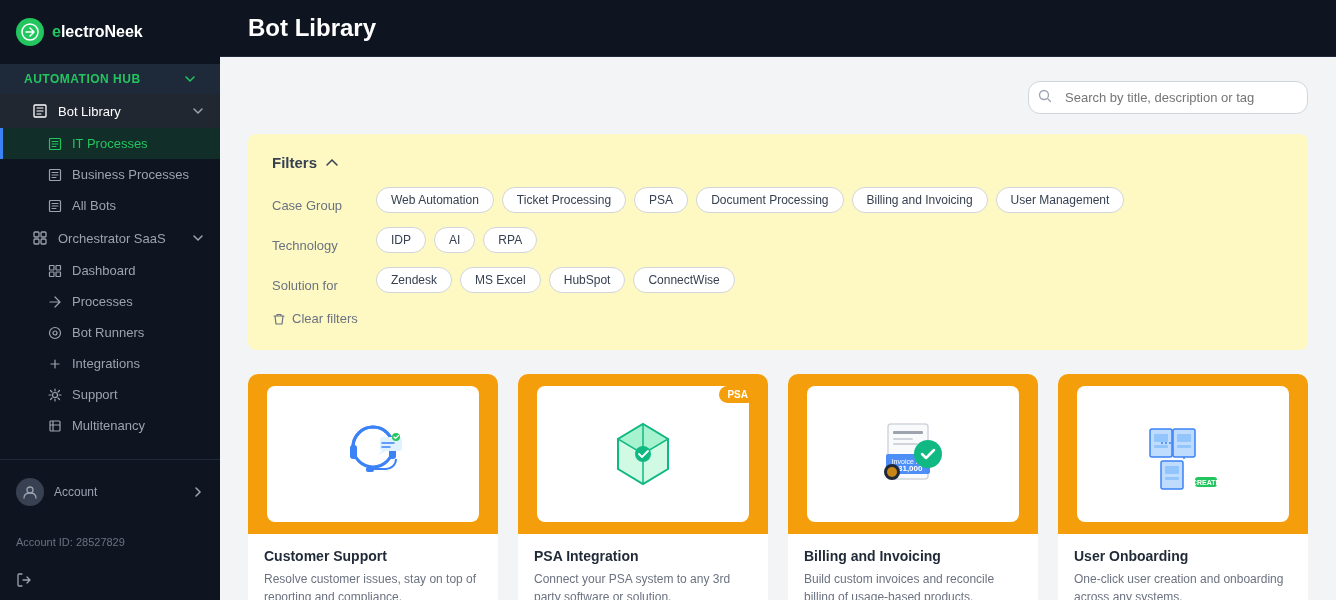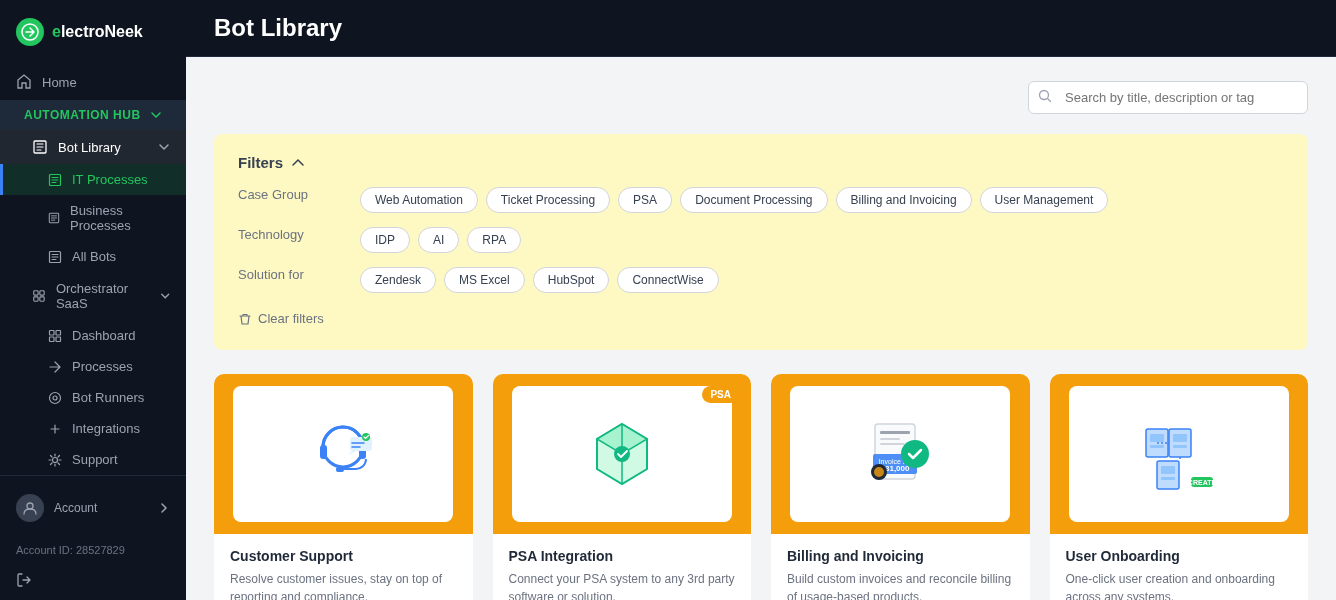--- a/index.html
+++ b/index.html
@@ -1,59 +1,59 @@
 <!DOCTYPE html>
 <html><head>
   <meta charset="utf-8">
   <style>
     * { box-sizing: border-box; margin: 0; padding: 0; }
     body { font-family: -apple-system, BlinkMacSystemFont, 'Segoe UI', sans-serif; display: flex; height: 600px; width: 1336px; overflow: hidden; background: #f0f2f5; }
 
     
-    .sidebar { width: 186px; background: #0f1520; color: #fff; display: flex; flex-direction: column; height: 600px; flex-shrink: 0; }
+    .sidebar { width: 220px; background: #0f1520; color: #fff; display: flex; flex-direction: column; height: 600px; flex-shrink: 0; }
     .sidebar-logo { display: flex; align-items: center; gap: 8px; padding: 18px 16px; }
     .logo-icon { width: 28px; height: 28px; background: #22c55e; border-radius: 50%; display: flex; align-items: center; justify-content: center; font-size: 12px; font-weight: bold; color: #fff; }
     .logo-text { font-size: 16px; font-weight: 600; color: #fff; }
 
     .sidebar-nav { flex: 1; overflow-y: auto; padding-bottom: 12px; }
     .nav-item { display: flex; align-items: center; gap: 10px; padding: 10px 16px; cursor: pointer; font-size: 13px; color: #9ca3af; transition: background 0.15s; }
     .nav-item svg { flex-shrink: 0; }
 
     .automation-hub-header { background: #1e2a3a; padding: 8px 24px; display: flex; align-items: center; justify-content: space-between; cursor: pointer; }
     .automation-hub-label { font-size: 12px; font-weight: 700; color: #22c55e; text-transform: uppercase; letter-spacing: 0.5px; }
 
     .sub-nav-item { display: flex; align-items: center; gap: 10px; padding: 9px 16px 9px 32px; cursor: pointer; font-size: 13px; color: #9ca3af; }
     .sub-nav-item.active { background: rgba(255,255,255,0.08); color: #fff; }
 
     .sub-sub-nav-item { display: flex; align-items: center; gap: 10px; padding: 8px 16px 8px 48px; cursor: pointer; font-size: 13px; color: #9ca3af; }
     .sub-sub-nav-item.active { background: rgba(34,197,94,0.15); color: #22c55e; border-left: 3px solid #3b82f6; padding-left: 45px; }
 
-    .sidebar-footer { padding: 12px 16px; border-top: 1px solid #1e2a3a; display: flex; flex-direction: column; gap: 12px; }
+    .sidebar-footer { padding: 12px 16px; border-top: 1px solid #1e2a3a; display: flex; flex-direction: column; gap: 20px; }
     .account-row { display: flex; align-items: center; gap: 10px; padding: 6px 0; cursor: pointer; }
     .account-avatar { width: 28px; height: 28px; background: #374151; border-radius: 50%; display: flex; align-items: center; justify-content: center; }
     .account-text { font-size: 12px; color: #9ca3af; flex: 1; }
     .account-id { font-size: 11px; color: #6b7280; padding: 4px 0; }
 
     
     .main { flex: 1; display: flex; flex-direction: column; overflow: hidden; }
     .main-header { background: #0f1520; padding: 14px 28px; border-bottom: 1px solid #1e2a3a; }
     .page-title { font-size: 24px; font-weight: 700; color: #fff; }
 
     .main-body { flex: 1; background: #f3f4f6; overflow-y: auto; padding: 24px 28px; }
 
     
     .search-container { display: flex; justify-content: flex-end; margin-bottom: 20px; }
     .search-input-wrap { position: relative; width: 280px; }
-    .search-input-wrap input { width: 100%; padding: 8px 12px 8px 36px; border: 1px solid #d1d5db; border-radius: 6px; font-size: 13px; color: #374151; background: #fff; outline: none; }
+    .search-input-wrap input { width: 100%; padding: 8px 12px 8px 36px; border: 1px solid #d1d5db; border-radius: 12px; font-size: 13px; color: #374151; background: #fff; outline: none; }
     .search-icon-inner { position: absolute; left: 10px; top: 50%; transform: translateY(-50%); color: #9ca3af; }
 
     
     .filters-section { background: #fef9c3; border-radius: 8px; padding: 20px 24px; margin-bottom: 24px; }
     .filters-header { display: flex; align-items: center; gap: 8px; margin-bottom: 16px; font-size: 15px; font-weight: 600; color: #374151; }
-    .filter-row { display: flex; align-items: flex-start; gap: 22px; margin-bottom: 14px; }
+    .filter-row { display: flex; align-items: flex-end; gap: 4px; margin-bottom: 14px; }
     .filter-label { font-size: 13px; color: #6b7280; width: 100px; flex-shrink: 0; }
     .filter-tags { display: flex; gap: 8px; flex-wrap: wrap; }
     .filter-tag { padding: 5px 14px; border: 1px solid #d1d5db; border-radius: 20px; font-size: 12px; color: #374151; cursor: pointer; background: #fff; transition: all 0.15s; }
 
     .clear-filters { display: flex; align-items: flex-end; gap: 6px; font-size: 13px; color: #6b7280; cursor: pointer; padding: 4px 0; margin-top: 4px; }
 
     
     .cards-grid { display: grid; grid-template-columns: repeat(4, 1fr); gap: 20px; }
     .card { background: #fff; border-radius: 10px; overflow: hidden; cursor: pointer; transition: transform 0.15s, box-shadow 0.15s; }
     .card-image { height: 160px; background: #f59e0b; position: relative; display: flex; align-items: center; justify-content: center; overflow: hidden; }
@@ -77,26 +77,20 @@
       <svg width="18" height="18" viewBox="0 0 18 18" fill="none">
           <circle cx="9" cy="9" r="8" stroke="#fff" stroke-width="1.5"></circle>
           <path d="M5 9h8M9 5l4 4-4 4" stroke="#fff" stroke-width="1.5" stroke-linecap="round" stroke-linejoin="round"></path>
         </svg>
     </div>
     <span class="logo-text"><span style="color:#22c55e">e</span><span>lectroNeek</span></span>
   </div>
 
   <div class="sidebar-nav">
 
-    <div class="nav-item">
-      <svg width="16" height="16" viewBox="0 0 16 16" fill="none">
-          <path d="M2 6l6-5 6 5v8H10V9H6v5H2V6z" stroke="#9ca3af" stroke-width="1.3" fill="none"></path>
-        </svg>
-      <span>Home</span>
-    </div>
 
     <div class="automation-hub-header">
       <span class="automation-hub-label">AUTOMATION HUB</span>
       <svg width="12" height="12" viewBox="0 0 12 12" fill="none">
           <path d="M2 4l4 4 4-4" stroke="#22c55e" stroke-width="1.5" stroke-linecap="round"></path>
         </svg>
     </div>
 
     <div class="sub-nav-item active">
       <svg width="16" height="16" viewBox="0 0 16 16" fill="none">

